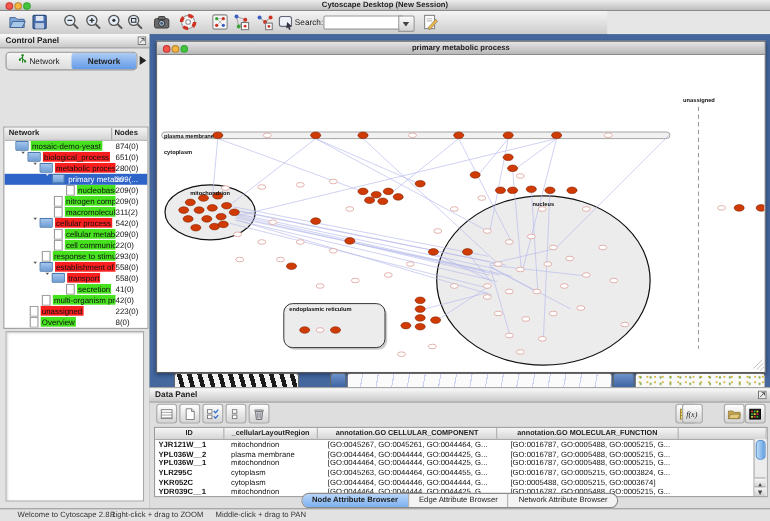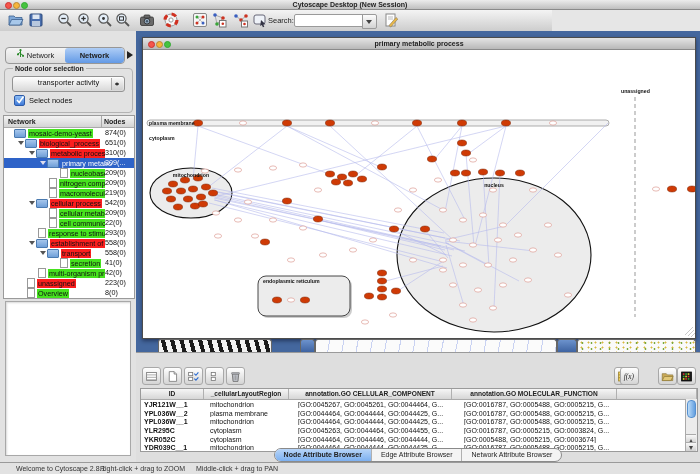--- a/index.html
+++ b/index.html
@@ -36,21 +36,21 @@
   #combo-steppers .up{top:2px;border-bottom:3.5px solid #333;}
   #combo-steppers .dn{bottom:2px;border-top:3.5px solid #333;}
   #cb-row{position:absolute;left:9px;top:26px;display:flex;align-items:center;gap:4px;font-size:7.5px;color:#111;}
   #cb-box{width:9px;height:9px;border-radius:2px;border:1px solid #2c5aa8;background:linear-gradient(#8cbcf4,#3f7ad8);position:relative;}
   #cb-box svg{position:absolute;left:0;top:-1px;}
   
   #tree{position:absolute;left:3px;top:84px;width:130px;height:182px;border:1px solid #9a9a9a;background:#fff;overflow:hidden;}
   #tree-head{height:11px;display:flex;background:linear-gradient(#f4f4f4,#d4d4d4);border-bottom:1px solid #aaa;font-size:7px;font-weight:bold;color:#222;}
   #tree-head .h1{flex:1;padding-left:4px;line-height:11px;}
   #tree-head .h2{width:30px;border-left:1px solid #aaa;padding-left:2px;line-height:11px;}
-  .tree-row{height:10px;display:flex;align-items:center;font-size:7.2px;position:relative;white-space:nowrap;overflow:hidden;color:#111;}
+  .tree-row{height:10px;display:flex;align-items:flex-start;font-size:7.2px;position:relative;white-space:nowrap;overflow:hidden;color:#111;}
   .tree-row .exp{width:7px;flex:0 0 7px;position:relative;}
   .tree-row .exp.tri::after{content:"";position:absolute;left:0;top:-2px;border:3px solid transparent;border-top:4px solid #555;}
   .ic-folder{flex:0 0 10px;width:10px;height:7px;background:linear-gradient(#a6c6ec,#6f9fd8);border:1px solid #4a7ab0;border-radius:1px;margin-right:2px;}
   .ic-file{flex:0 0 6px;width:6px;height:8px;background:#fff;border:1px solid #999;margin-right:2px;margin-left:2px;}
   .lbl{padding:0 1px;}
   .lbl.red{background:#fb1e1e;}
   .lbl.green{background:#46e21e;}
   .cnt{position:absolute;left:101px;right:0;background:#fff;line-height:10px;}
   .tree-row.selected{background:#2e63c8;color:#fff;}
   .tree-row.selected .lbl{background:transparent;color:#fff;}
@@ -198,53 +198,44 @@
             <line x1="5" y1="7" x2="10" y2="7" stroke="#bbb"></line>
             <path d="M6 13.5L13 5.5l1.8 1.6-7 8z" fill="#e8b84a" stroke="#887755" stroke-width="0.6"></path>
           </svg>
         </span></span>
     <span id="search-label">Search:</span>
     <input id="search-input" value="" style="">
     <span id="search-drop"></span>
   </div>
 
   <div id="control-panel">
+    <div class="panel-header">
+      <span>Control Panel</span>
+      <span class="float-ic">
+        <svg viewBox="0 0 8 8">
+            <rect x="0.5" y="0.5" width="7" height="7" fill="#eee" stroke="#777"></rect>
+            <path d="M2 6L6 2M6 2H3.5M6 2V4.5" stroke="#555" stroke-width="0.9" fill="none"></path>
+          </svg>
+      </span>
+    </div>
     <div id="cp-tabs">
         <div class="cp-tab">
           <span><svg width="7" height="9" viewBox="0 0 7 9">
               <path d="M3.5 1v7M3.5 3L1 5M3.5 4.5L6 6.5" stroke="#2a8a2a" stroke-width="1"></path>
               <circle cx="3.5" cy="1.2" r="1.1" fill="#2a8a2a"></circle>
               <circle cx="1" cy="5.3" r="1.1" fill="#2a8a2a"></circle>
               <circle cx="6" cy="6.8" r="1.1" fill="#2a8a2a"></circle>
             </svg></span>
           <span>Network</span>
         </div>
         <div class="cp-tab selected">
           <span>Network</span>
         </div>
       </div>
     <span id="cp-tab-more"></span>
-    <div id="cp-group">
-      <span id="cp-group-label">Node color selection</span>
-      <div id="combo">
-        <span>transporter activity</span>
-        <span id="combo-steppers">
-            <i class="up"></i>
-            <i class="dn"></i>
-          </span>
-      </div>
-      <div id="cb-row">
-        <span id="cb-box">
-          <svg viewBox="0 0 10 10" width="10" height="10">
-              <path d="M2 5l2.2 2.5L8.5 1.5" stroke="#fff" stroke-width="1.6" fill="none"></path>
-            </svg>
-        </span>
-        <span>Select nodes</span>
-      </div>
-    </div>
     <div id="tree">
       <div id="tree-head">
         <span class="h1">Network</span>
         <span class="h2">Nodes</span>
       </div>
       <div id="tree-rows">
           <div class="tree-row" style="padding-left: 3px;">
             <span class="exp"></span>
             <span class="ic-folder"></span>
             <span class="lbl green">mosaic-demo-yeast</span>
@@ -253,21 +244,21 @@
           <div class="tree-row" style="padding-left: 14px;">
             <span class="exp tri"></span>
             <span class="ic-folder"></span>
             <span class="lbl red">biological_process</span>
             <span class="cnt">651(0)</span>
           </div>
           <div class="tree-row" style="padding-left: 25px;">
             <span class="exp tri"></span>
             <span class="ic-folder"></span>
             <span class="lbl red">metabolic process</span>
-            <span class="cnt">310(0)</span>
+            <span class="cnt">280(0)</span>
           </div>
           <div class="tree-row selected" style="padding-left: 36px;">
             <span class="exp tri"></span>
             <span class="ic-folder"></span>
             <span class="lbl green">primary metabo</span>
             <span class="cnt">209(...</span>
           </div>
           <div class="tree-row" style="padding-left: 47px;">
             <span class="exp"></span>
             <span class="ic-file"></span>
@@ -277,21 +268,21 @@
           <div class="tree-row" style="padding-left: 36px;">
             <span class="exp"></span>
             <span class="ic-file"></span>
             <span class="lbl green">nitrogen compo</span>
             <span class="cnt">209(0)</span>
           </div>
           <div class="tree-row" style="padding-left: 36px;">
             <span class="exp"></span>
             <span class="ic-file"></span>
             <span class="lbl green">macromolecule</span>
-            <span class="cnt">219(0)</span>
+            <span class="cnt">311(2)</span>
           </div>
           <div class="tree-row" style="padding-left: 25px;">
             <span class="exp tri"></span>
             <span class="ic-folder"></span>
             <span class="lbl red">cellular process</span>
             <span class="cnt">542(0)</span>
           </div>
           <div class="tree-row" style="padding-left: 36px;">
             <span class="exp"></span>
             <span class="ic-file"></span>
@@ -525,20 +516,29 @@
         </div>
     </div>
     <div class="thumb thumb-dark"></div>
     <div class="thumb thumb-blue1"></div>
     <div class="thumb thumb-light1"></div>
     <div class="thumb thumb-blue2"></div>
     <div class="thumb thumb-light2"></div>
   </div>
 
   <div id="data-panel">
+    <div class="panel-header">
+      <span>Data Panel</span>
+      <span class="float-ic">
+        <svg viewBox="0 0 8 8">
+            <rect x="0.5" y="0.5" width="7" height="7" fill="#eee" stroke="#777"></rect>
+            <path d="M2 6L6 2M6 2H3.5M6 2V4.5" stroke="#555" stroke-width="0.9" fill="none"></path>
+          </svg>
+      </span>
+    </div>
     <div id="dp-toolbar">
         <span class="dbtn" style="left: 6px;">
           <svg viewBox="0 0 16 16">
             <rect x="2" y="3" width="12" height="10" fill="#fff" stroke="#777"></rect>
             <line x1="2" y1="6" x2="14" y2="6" stroke="#999"></line>
             <line x1="2" y1="9" x2="14" y2="9" stroke="#999"></line>
             <line x1="2" y1="12" x2="14" y2="12" stroke="#999"></line>
           </svg>
         </span>
         <span class="dbtn" style="left: 27px;">

